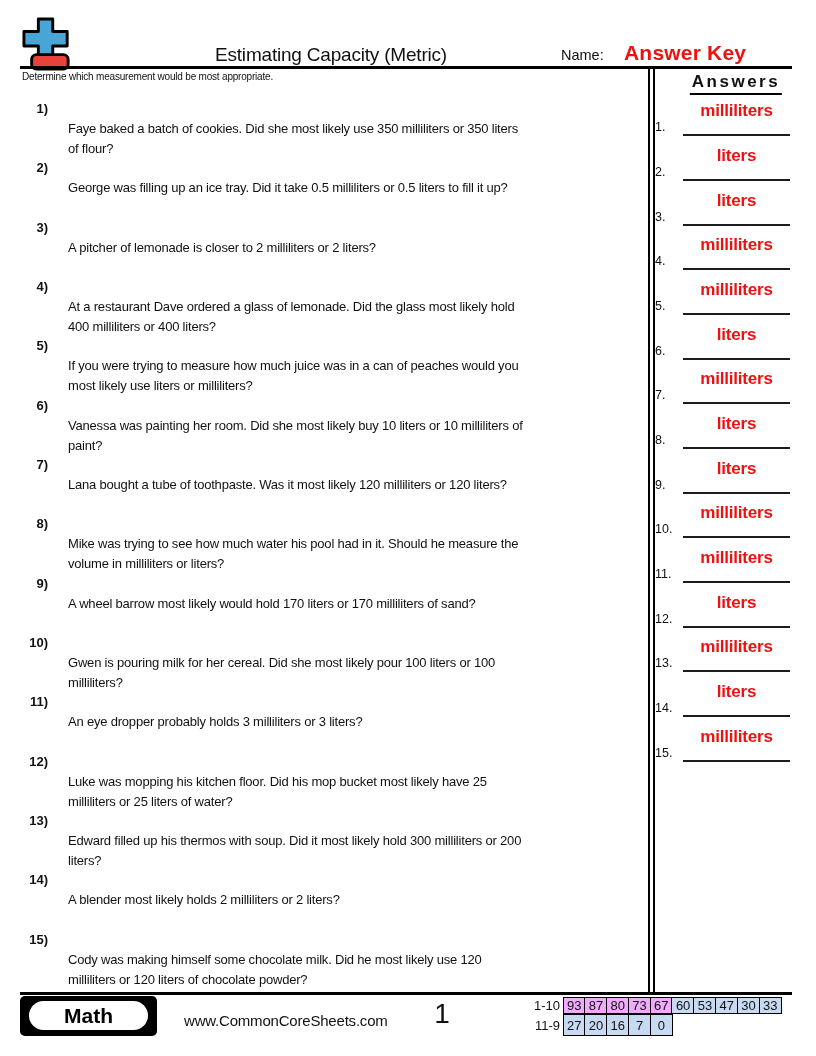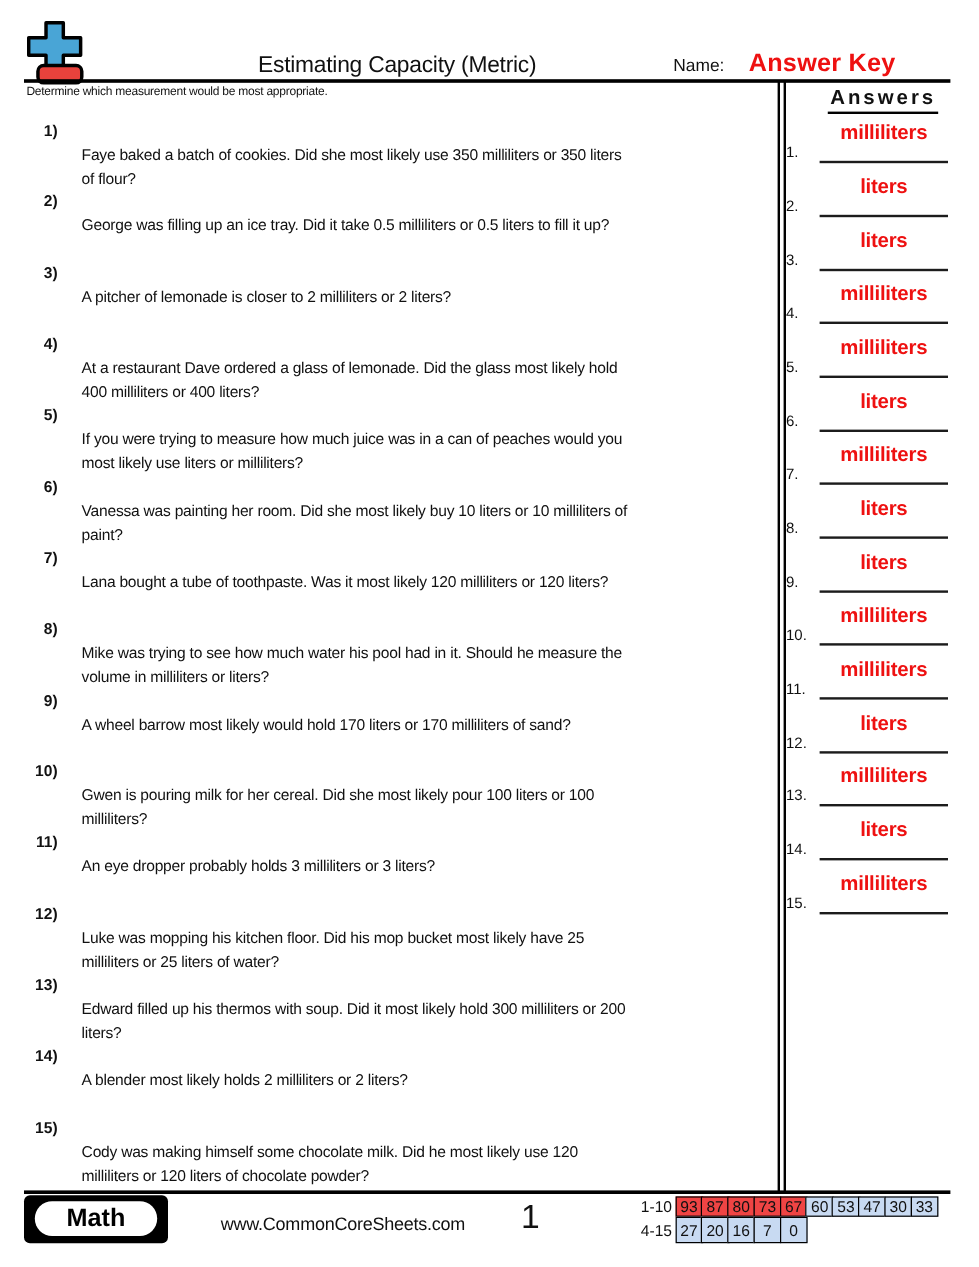--- a/index.html
+++ b/index.html
@@ -37,30 +37,30 @@
     text-align:center;padding-bottom:13px;}
   .a-text{color:var(--red);font-size:17px;font-weight:700;letter-spacing:-0.2px;white-space:nowrap;}
   
   .q-row{position:absolute;left:0;width:648px;}
   .q-num{position:absolute;left:10px;width:38px;text-align:right;
     font-size:13px;font-weight:700;line-height:19.5px;}
   .q-text{position:absolute;left:68px;width:582px;font-size:13px;line-height:19.5px;
     letter-spacing:-0.2px;white-space:pre-line;margin-top:20px;}
   
   .footer-rule{position:absolute;left:20px;top:992px;width:772px;height:2.5px;background:#000;}
-  .math-badge{position:absolute;left:20px;top:996px;width:120px;height:40px;background:#000;border-radius:5px;}
+  .math-badge{position:absolute;left:20px;top:996px;width:137px;height:40px;background:#000;border-radius:5px;}
   .math-pill{position:absolute;left:9px;right:9px;top:5px;bottom:6px;background:#fff;border-radius:15px;
     display:flex;align-items:center;justify-content:center;font-size:21px;font-weight:700;color:#000;}
   .website{position:absolute;left:184px;top:1012px;font-size:15px;letter-spacing:-0.2px;}
   .page-num{position:absolute;left:442px;top:998px;transform:translateX(-50%);font-size:28px;}
   .score-table{position:absolute;left:514px;top:995px;}
   .score-row{display:flex;align-items:center;height:20.5px;}
   .score-label{width:46px;text-align:right;padding-right:4px;font-size:13px;
     display:flex;align-items:center;justify-content:flex-end;}
-  .score-cell{width:21.3px;border:1.5px solid #000;margin-left:-1.5px;background:#ef4444;
+  .score-cell{width:21.3px;border:1.5px solid #000;margin-left:-1.5px;background:#f0abfc;
     display:flex;align-items:center;justify-content:center;font-size:13px;}
   .score-row .score-cell:first-of-type{margin-left:0;}
   .score-row.r2 .score-cell{margin-top:-1.5px;height:20.5px;}
   .score-cell.hl{background:var(--cell-blue);}
 </style>
 </head>
 <body>
 
 <div class="page">
 
@@ -223,21 +223,21 @@
       <span class="score-cell">80</span>
       <span class="score-cell">73</span>
       <span class="score-cell">67</span>
       <span class="score-cell hl">60</span>
       <span class="score-cell hl">53</span>
       <span class="score-cell hl">47</span>
       <span class="score-cell hl">30</span>
       <span class="score-cell hl">33</span>
     </div>
     <div class="score-row r2">
-      <span class="score-label">4-15</span>
+      <span class="score-label">11-9</span>
       <span class="score-cell hl">27</span>
       <span class="score-cell hl">20</span>
       <span class="score-cell hl">16</span>
       <span class="score-cell hl">7</span>
       <span class="score-cell hl">0</span>
     </div>
   </div>
 
 </div>
 

